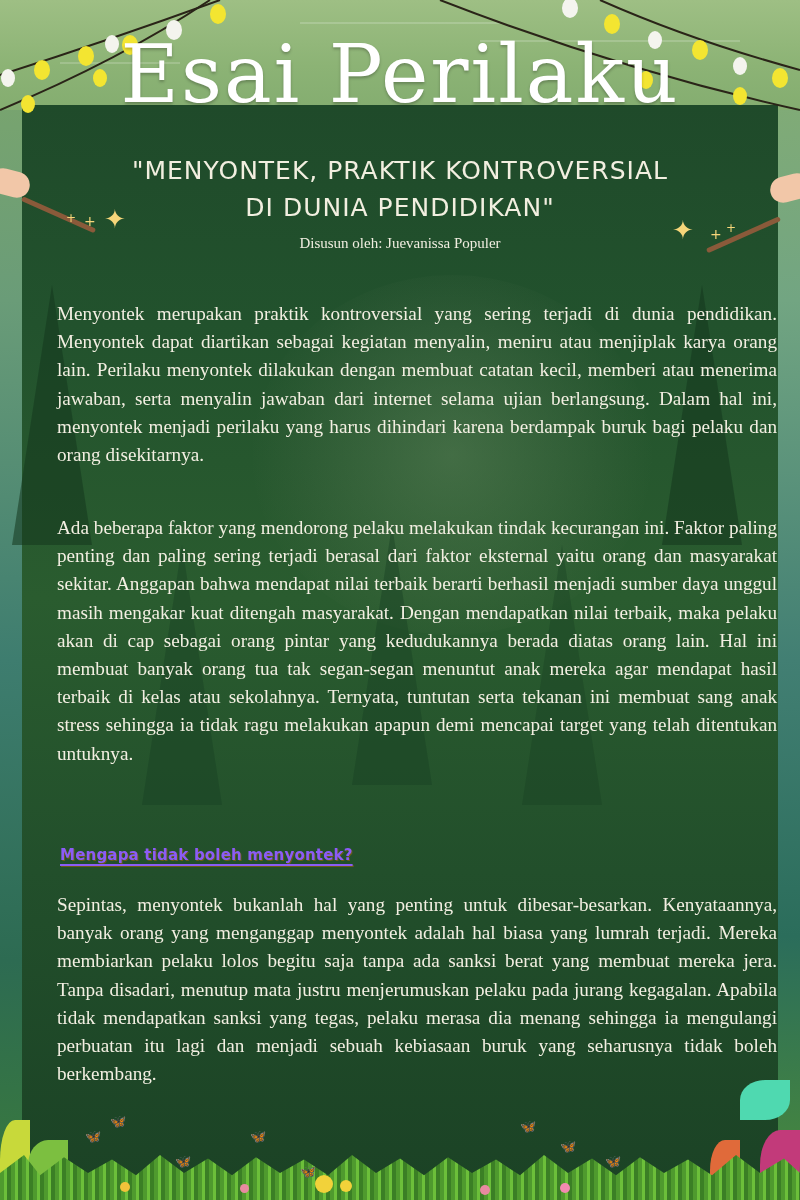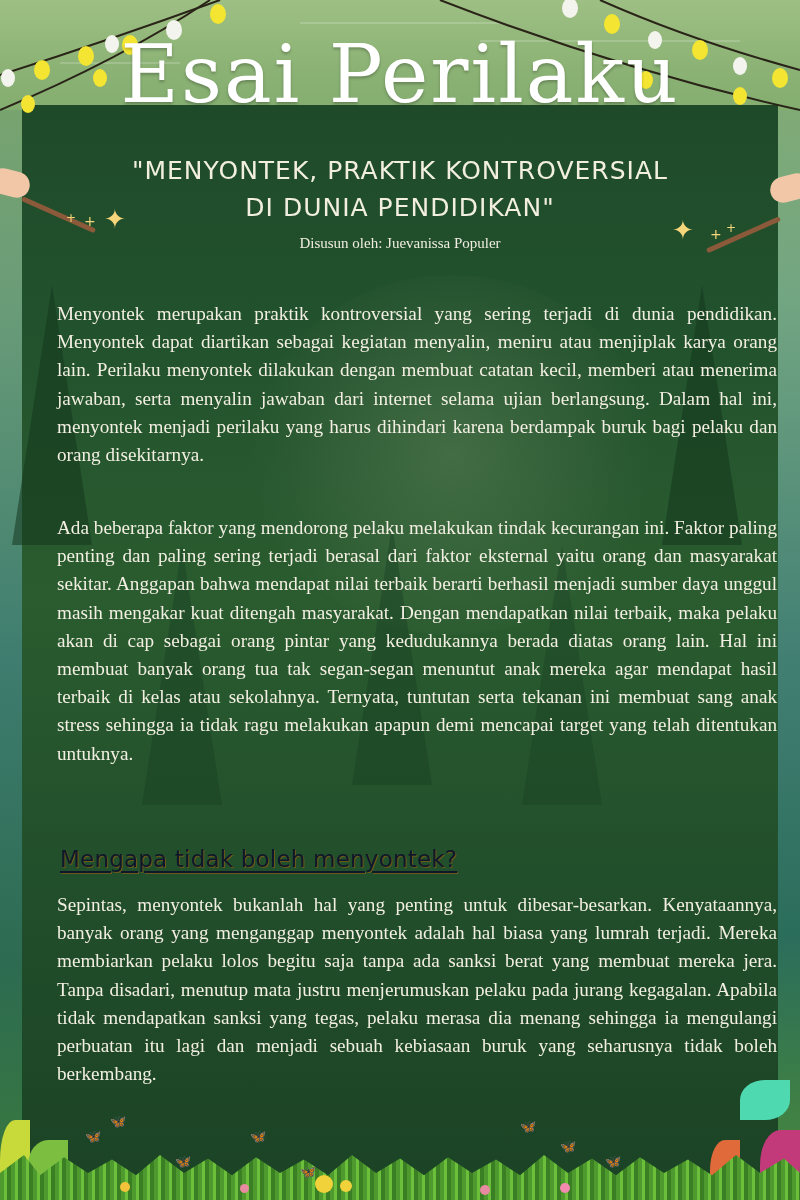--- a/index.html
+++ b/index.html
@@ -61,22 +61,22 @@
   .content {
     position: absolute; left: 57px; width: 720px;
     font-family: "Liberation Serif", serif; font-size: 19.2px; line-height: 28.2px;
     color: #f3efe2; text-align: justify;
   }
   .p1 { top: 276px; margin-top: 24px; }
   .p2 { top: 514px; }
   .p3 { top: 891px; }
   .heading {
     position: absolute; left: 60px; top: 846px;
-    font-family: "DejaVu Sans", sans-serif; font-weight: normal; font-size: 23px;
-    color: #0f172a; text-decoration: underline; text-decoration-thickness: 2px;
+    font-family: "DejaVu Sans", sans-serif; font-weight: bold; font-size: 15px;
+    color: #8b5cf6; text-decoration: underline; text-decoration-thickness: 2px;
     text-underline-offset: 4px; letter-spacing: 0.2px;
     text-shadow: 1px 1px 0 #6a5a1a;
   }
 
   
   .hand { position: absolute; width: 40px; height: 26px; background: #f2c7a8; border-radius: 14px; }
   .wand { position: absolute; height: 5px; background: #8a5a3a; border-radius: 3px; }
   .sparkle { position: absolute; color: #f6d67a; font-family: "DejaVu Sans", sans-serif; line-height: 1; }
 
   

